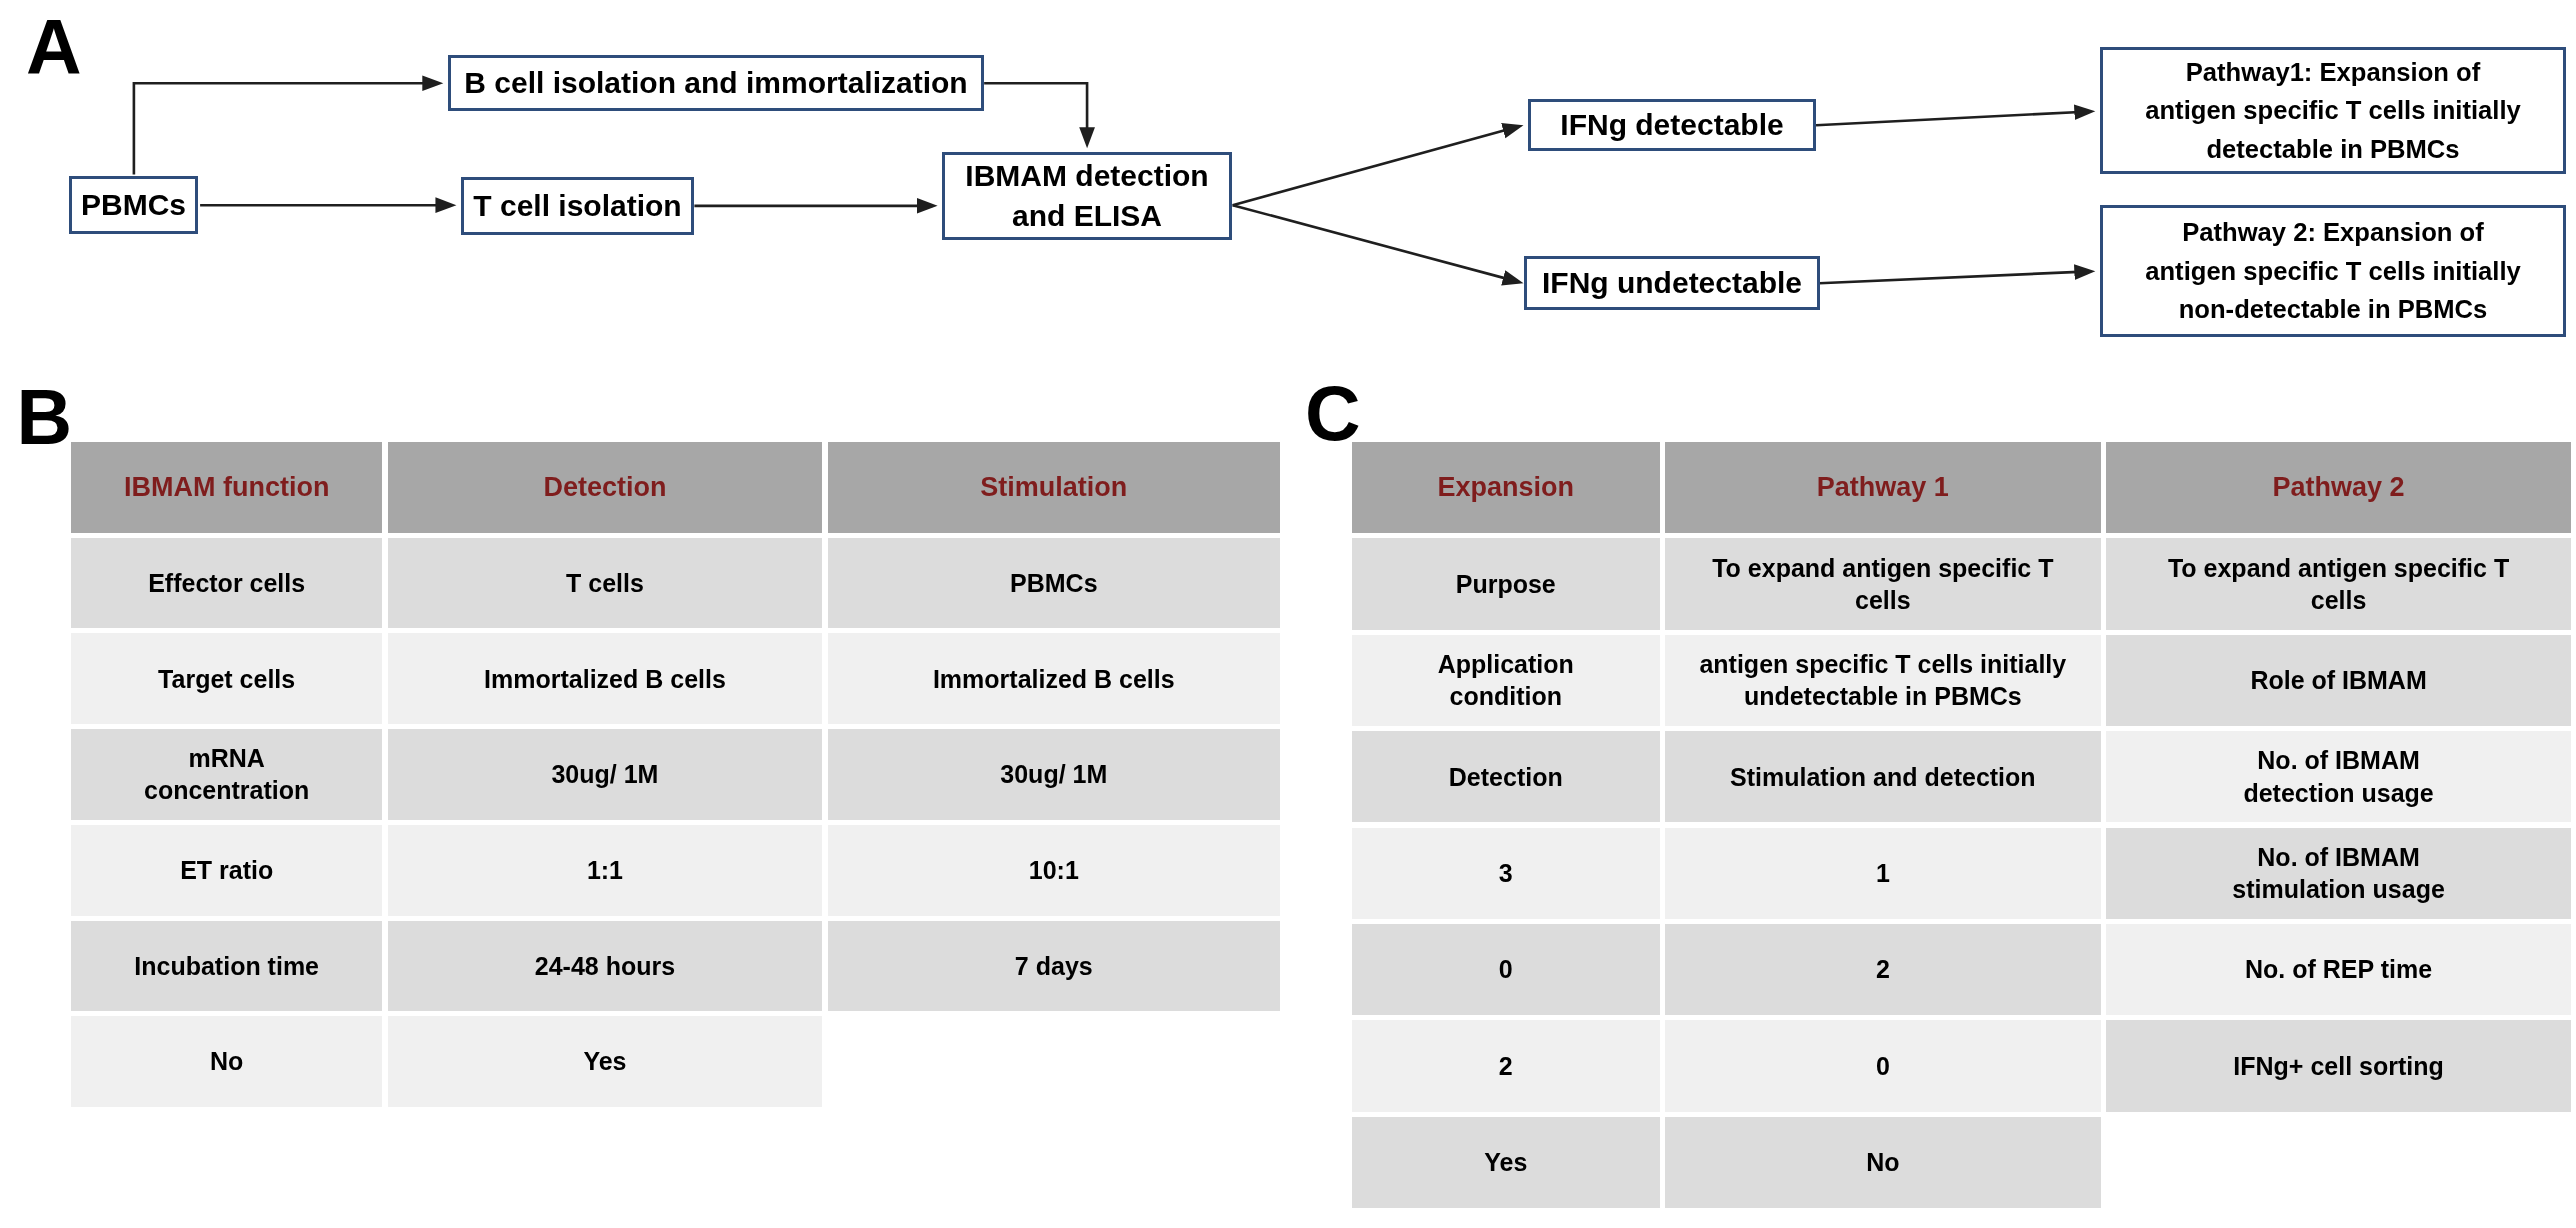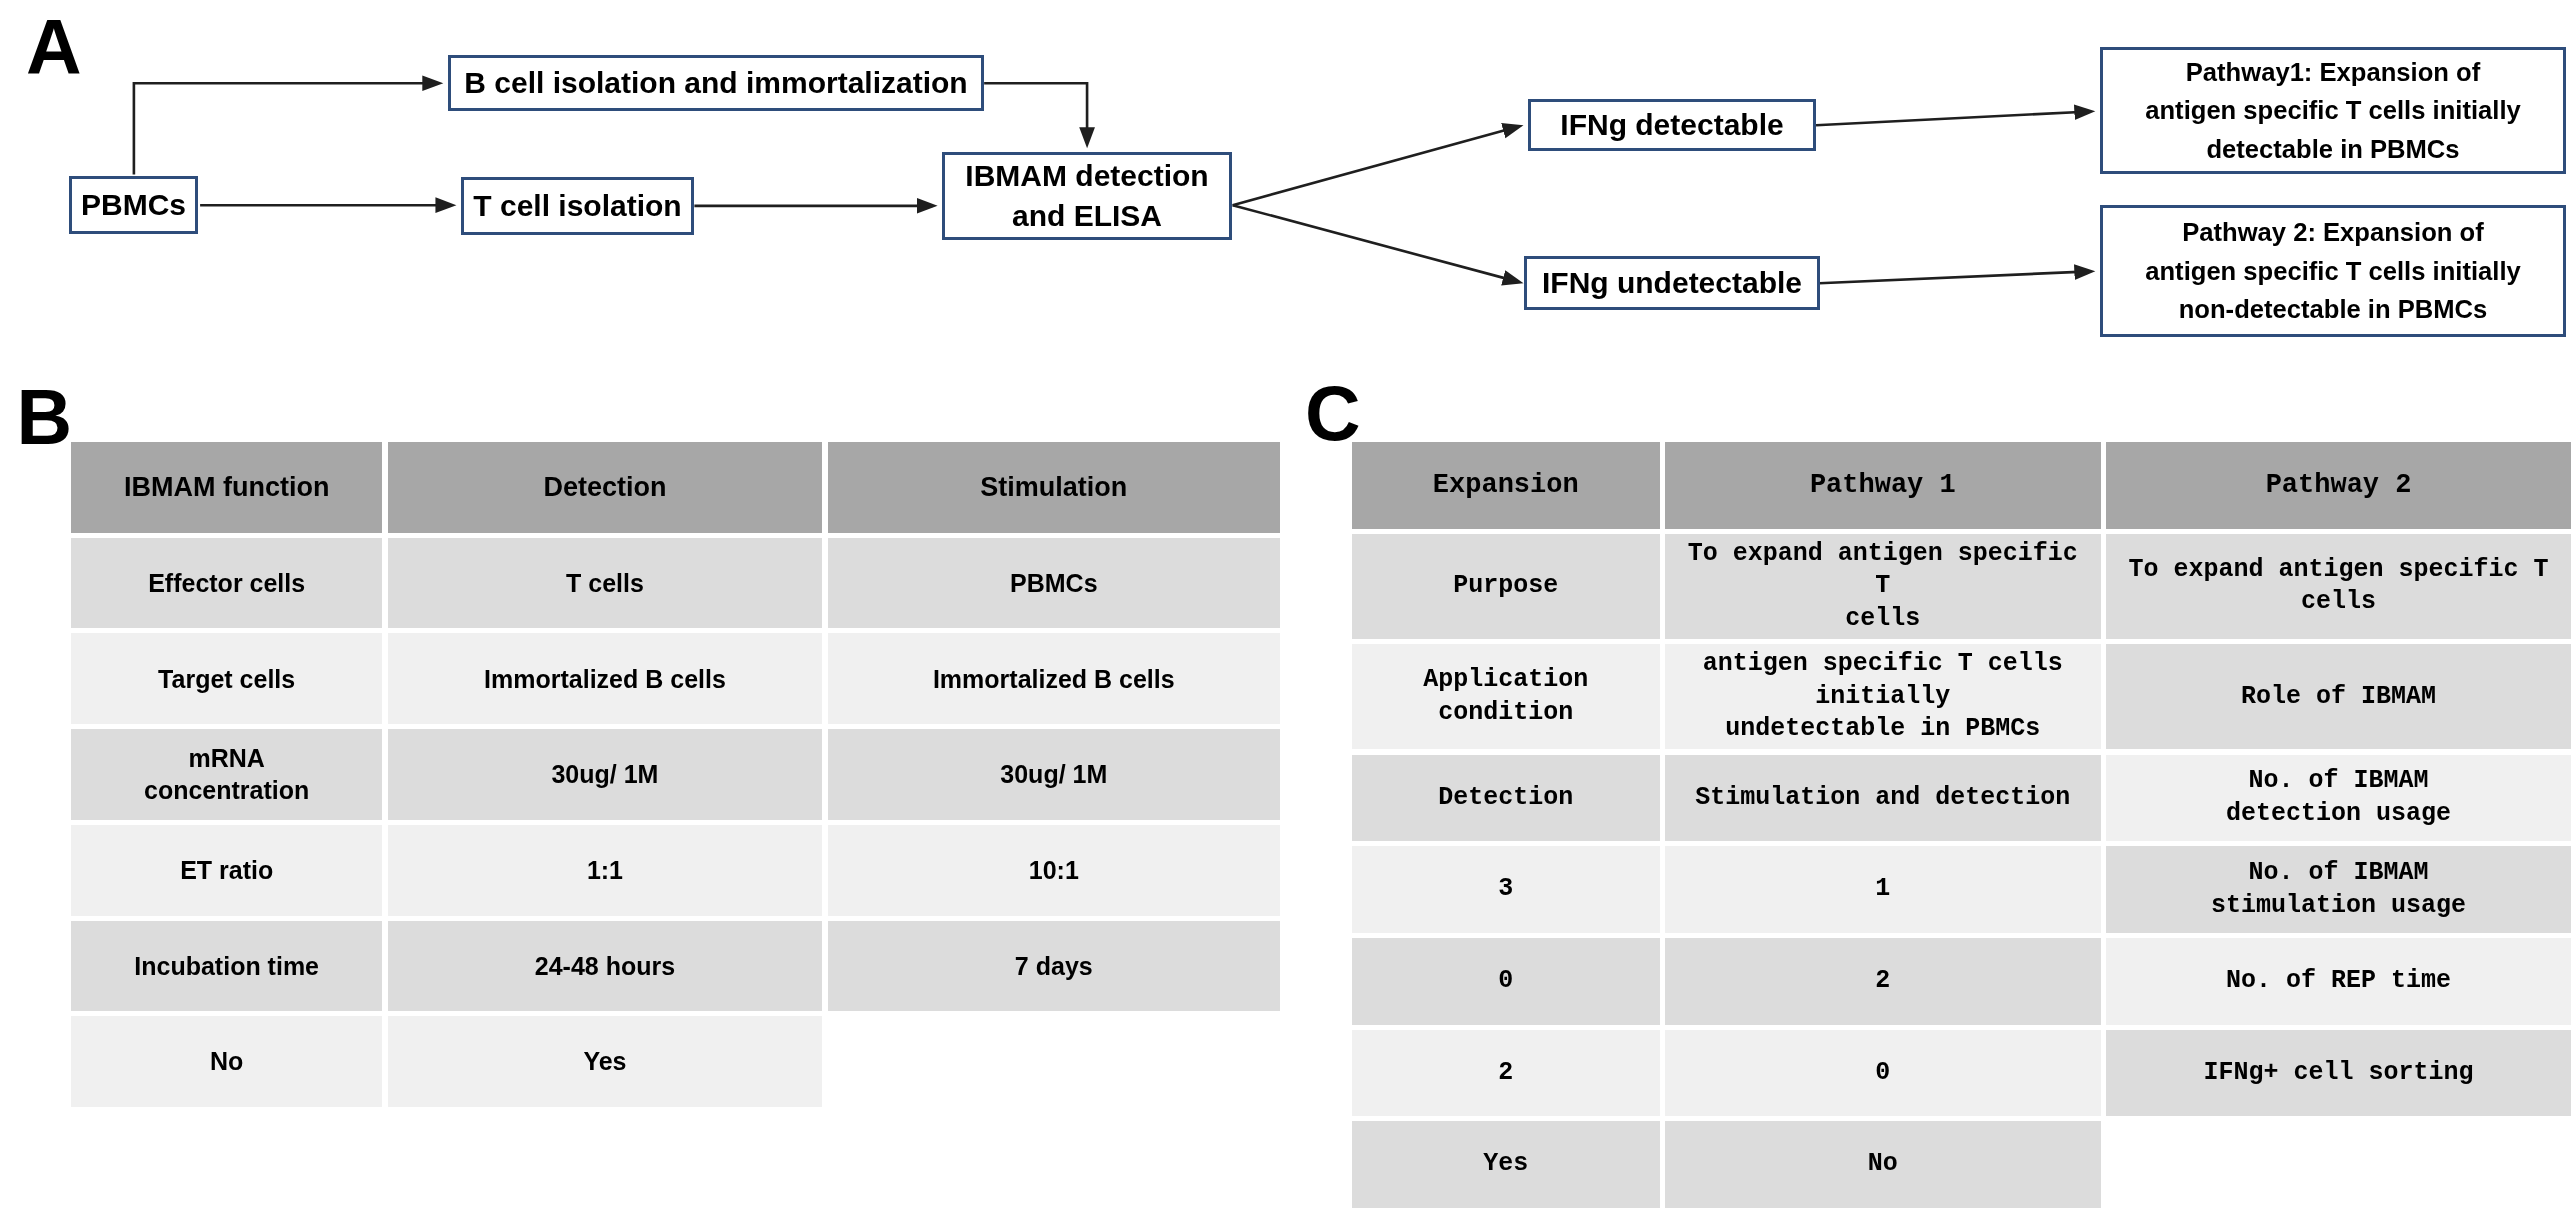--- a/index.html
+++ b/index.html
@@ -23,24 +23,24 @@
   .box{position:absolute;border:3.3px solid var(--box-border);background:#ffffff;
     display:flex;align-items:center;justify-content:center;text-align:center;
     font-weight:bold;font-size:30px;line-height:1.35;white-space:pre-line;padding:2.6px 6.6px;}
   .box.big{font-size:25.6px;line-height:1.5;}
 
   
   .grid{position:absolute;display:grid;gap:5.2px;background:#ffffff;}
   #table-b{left:71px;top:442px;width:1209px;height:665px;
     grid-template-columns:479fr 669fr 696fr;grid-template-rows:repeat(7,1fr);}
   #table-c{left:1352px;top:442px;width:1219px;height:766px;
-    grid-template-columns:473fr 671fr 715fr;grid-template-rows:repeat(8,1fr);font-family:Liberation Mono, monospace;}
+    grid-template-columns:473fr 671fr 715fr;grid-template-rows:repeat(8,1fr);}
   .cell{display:flex;align-items:center;justify-content:center;text-align:center;
     font-weight:bold;font-size:25px;line-height:1.3;white-space:pre-line;padding:3.9px 18.4px;}
-  .cell.th{background:var(--header-bg);color:#000000;font-size:27px;}
+  .cell.th{background:var(--header-bg);color:#7f1d1d;font-size:27px;}
   .cell.dark{background:var(--row-dark);}
   .cell.light{background:var(--row-light);}
 </style>
 </head>
 <body>
 
 <div id="canvas">
 
   <div class="panel-label" style="left:26px;top:9.2px;">A</div>
 

